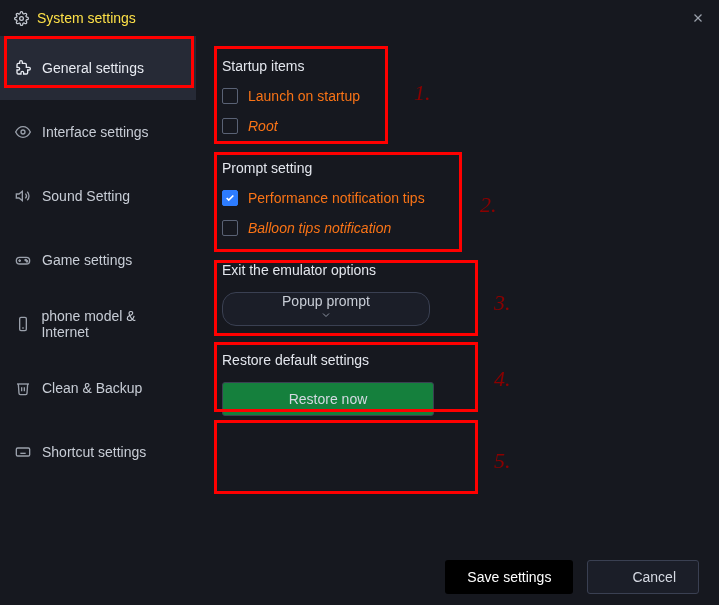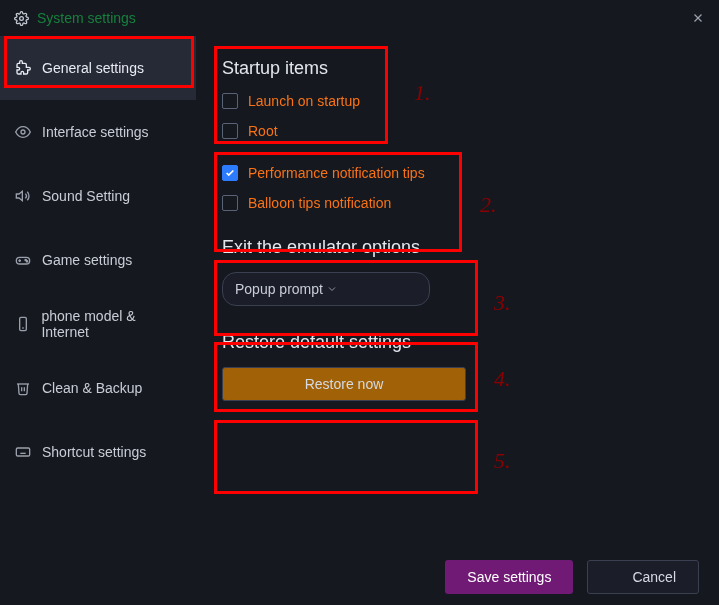--- a/index.html
+++ b/index.html
@@ -1,52 +1,52 @@
 <!DOCTYPE html>
 <html><head>
 <meta charset="utf-8">
 <style>
 * { margin: 0; padding: 0; box-sizing: border-box; font-family: "Segoe UI", Arial, sans-serif; }
 body { width: 719px; height: 605px; background: #16181f; color: #c8cdd6; overflow: hidden; position: relative; }
 
 .titlebar { height: 36px; display: flex; align-items: center; padding: 0 14px; }
 .titlebar .gear { margin-right: 8px; display: inline-flex; }
-.titlebar .title { font-size: 14px; color: #15803d; }
+.titlebar .title { font-size: 14px; color: #fde047; }
 .titlebar .spacer { flex: 1; }
 .titlebar .close { color: #9aa0ab; cursor: pointer; display: inline-flex; }
 
 .body { display: flex; height: calc(100% - 36px - 56px); }
 
 .sidebar { width: 196px; background: #16181f; }
 .side-item { height: 64px; display: flex; align-items: center; padding: 0 14px; gap: 10px; color: #c8cdd6; font-size: 14px; cursor: pointer; }
 .side-item.active { background: #262a36; color: #e8ebf2; align-items: center; }
 .side-item .icon { width: 18px; display: inline-flex; justify-content: center; color: #9aa0ab; }
 .side-item.active .icon { color: #e8ebf2; }
 
 .content { flex: 1; padding: 22px 26px 10px 26px; overflow-y: auto; }
 .section { margin-bottom: 26px; }
-.section-title { font-size: 18px; color: #e3e6ed; margin-bottom: 14px; }
+.section-title { font-size: 14px; color: #e3e6ed; margin-bottom: 14px; }
 .row { display: flex; align-items: center; margin-bottom: 14px; }
-.row:last-child { margin-bottom: 0; }
+.row:last-child { margin-bottom: 0; font-style: italic; }
 
 .cb { width: 16px; height: 16px; border: 1px solid #5a6275; border-radius: 2px; margin-right: 10px; display: inline-flex; align-items: center; justify-content: center; cursor: pointer; flex-shrink: 0; }
 .cb.checked { background: #2d7cff; border-color: #2d7cff; }
 .cb.checked svg { display: block; }
 .cb svg { display: none; }
 .row label { font-size: 14px; color: #f97316; cursor: pointer; }
 
-.select { width: 208px; height: 34px; border: 1px solid #3a4052; border-radius: 14px; background: #1b1e28; display: flex; align-items: center; padding: 0 12px; cursor: pointer; position: relative; }
+.select { width: 208px; height: 34px; border: 1px solid #3a4052; border-radius: 14px; background: #1b1e28; display: flex; align-items: center; padding: 0 12px; cursor: pointer; position: relative; flex-direction: column; }
 .select span { font-size: 14px; color: #c8cdd6; flex: 1; }
 .select .chev { color: #8e95a3; display: inline-flex; }
 
-.btn-restore { width: 244px; height: 34px; border: 1px solid #3a4052; border-radius: 3px; background: #a16207; color: #d5d9e2; font-size: 14px; cursor: pointer; }
+.btn-restore { width: 212px; height: 34px; border: 1px solid #3a4052; border-radius: 3px; background: #15803d; color: #d5d9e2; font-size: 14px; cursor: pointer; }
 
 .footer { position: absolute; bottom: 0; left: 0; right: 0; height: 56px; display: flex; align-items: center; justify-content: flex-end; padding: 0 20px; gap: 14px; }
 .btn { height: 34px; padding: 0 22px; border-radius: 3px; font-size: 14px; cursor: pointer; border: none; }
-.btn-primary { background: #701a75; color: #fff; }
+.btn-primary { background: #000000; color: #fff; }
 .btn-secondary { background: #1b1e28; border: 1px solid #3a4052; color: #d5d9e2; padding-left: 44px; }
 
 
 .anno-box { position: absolute; border: 3px solid #ff0000; pointer-events: none; }
 .anno-num { position: absolute; color: #8b0000; font-family: "Times New Roman", serif; font-size: 22px; font-style: italic; pointer-events: none; }
 </style>
 </head>
 <body>
 
 <div class="titlebar">
@@ -149,20 +149,21 @@
         <span class="cb"></span>
         <label>Launch on startup</label>
       </div>
       <div class="row">
         <span class="cb"></span>
         <label>Root</label>
       </div>
     </div>
 
     <div class="section">
+      <div class="section-title">Prompt setting</div>
       <div class="row">
         <span class="cb checked">
             <svg width="10" height="10" viewBox="0 0 24 24" fill="none" stroke="#fff" stroke-width="4">
               <polyline points="20 6 9 17 4 12"></polyline>
             </svg>
           </span>
         <label>Performance notification tips</label>
       </div>
       <div class="row">
         <span class="cb"></span>

